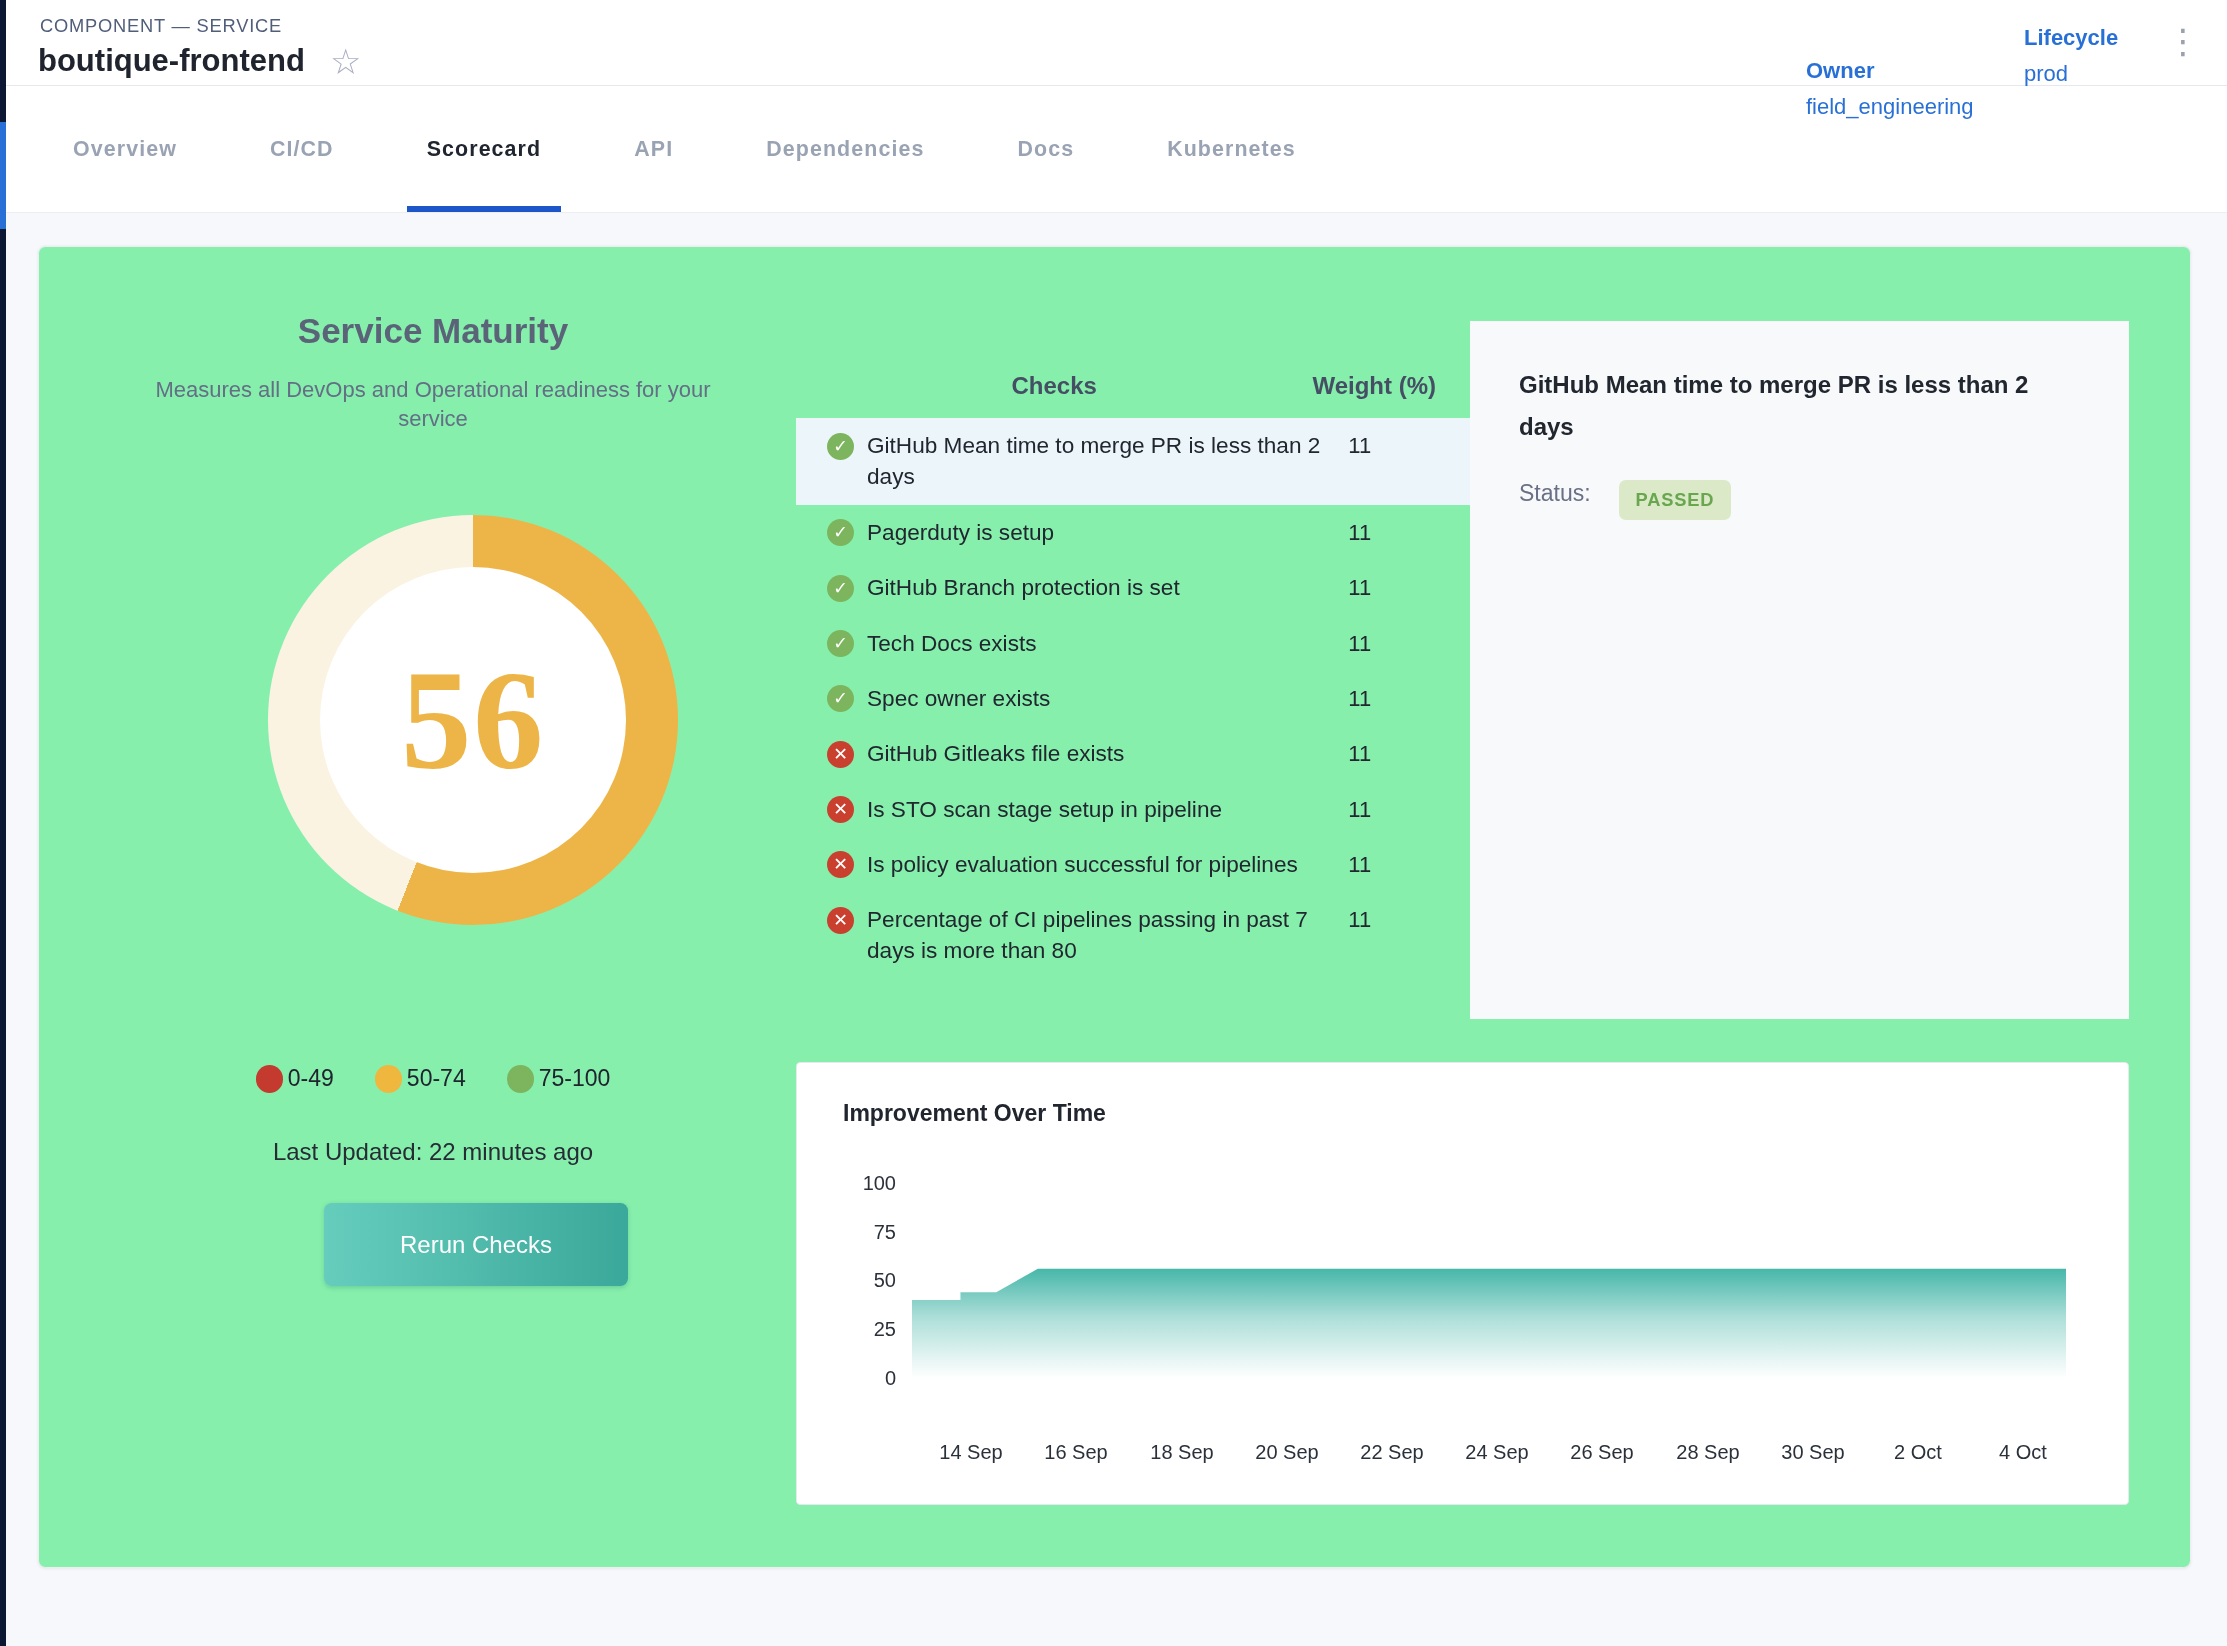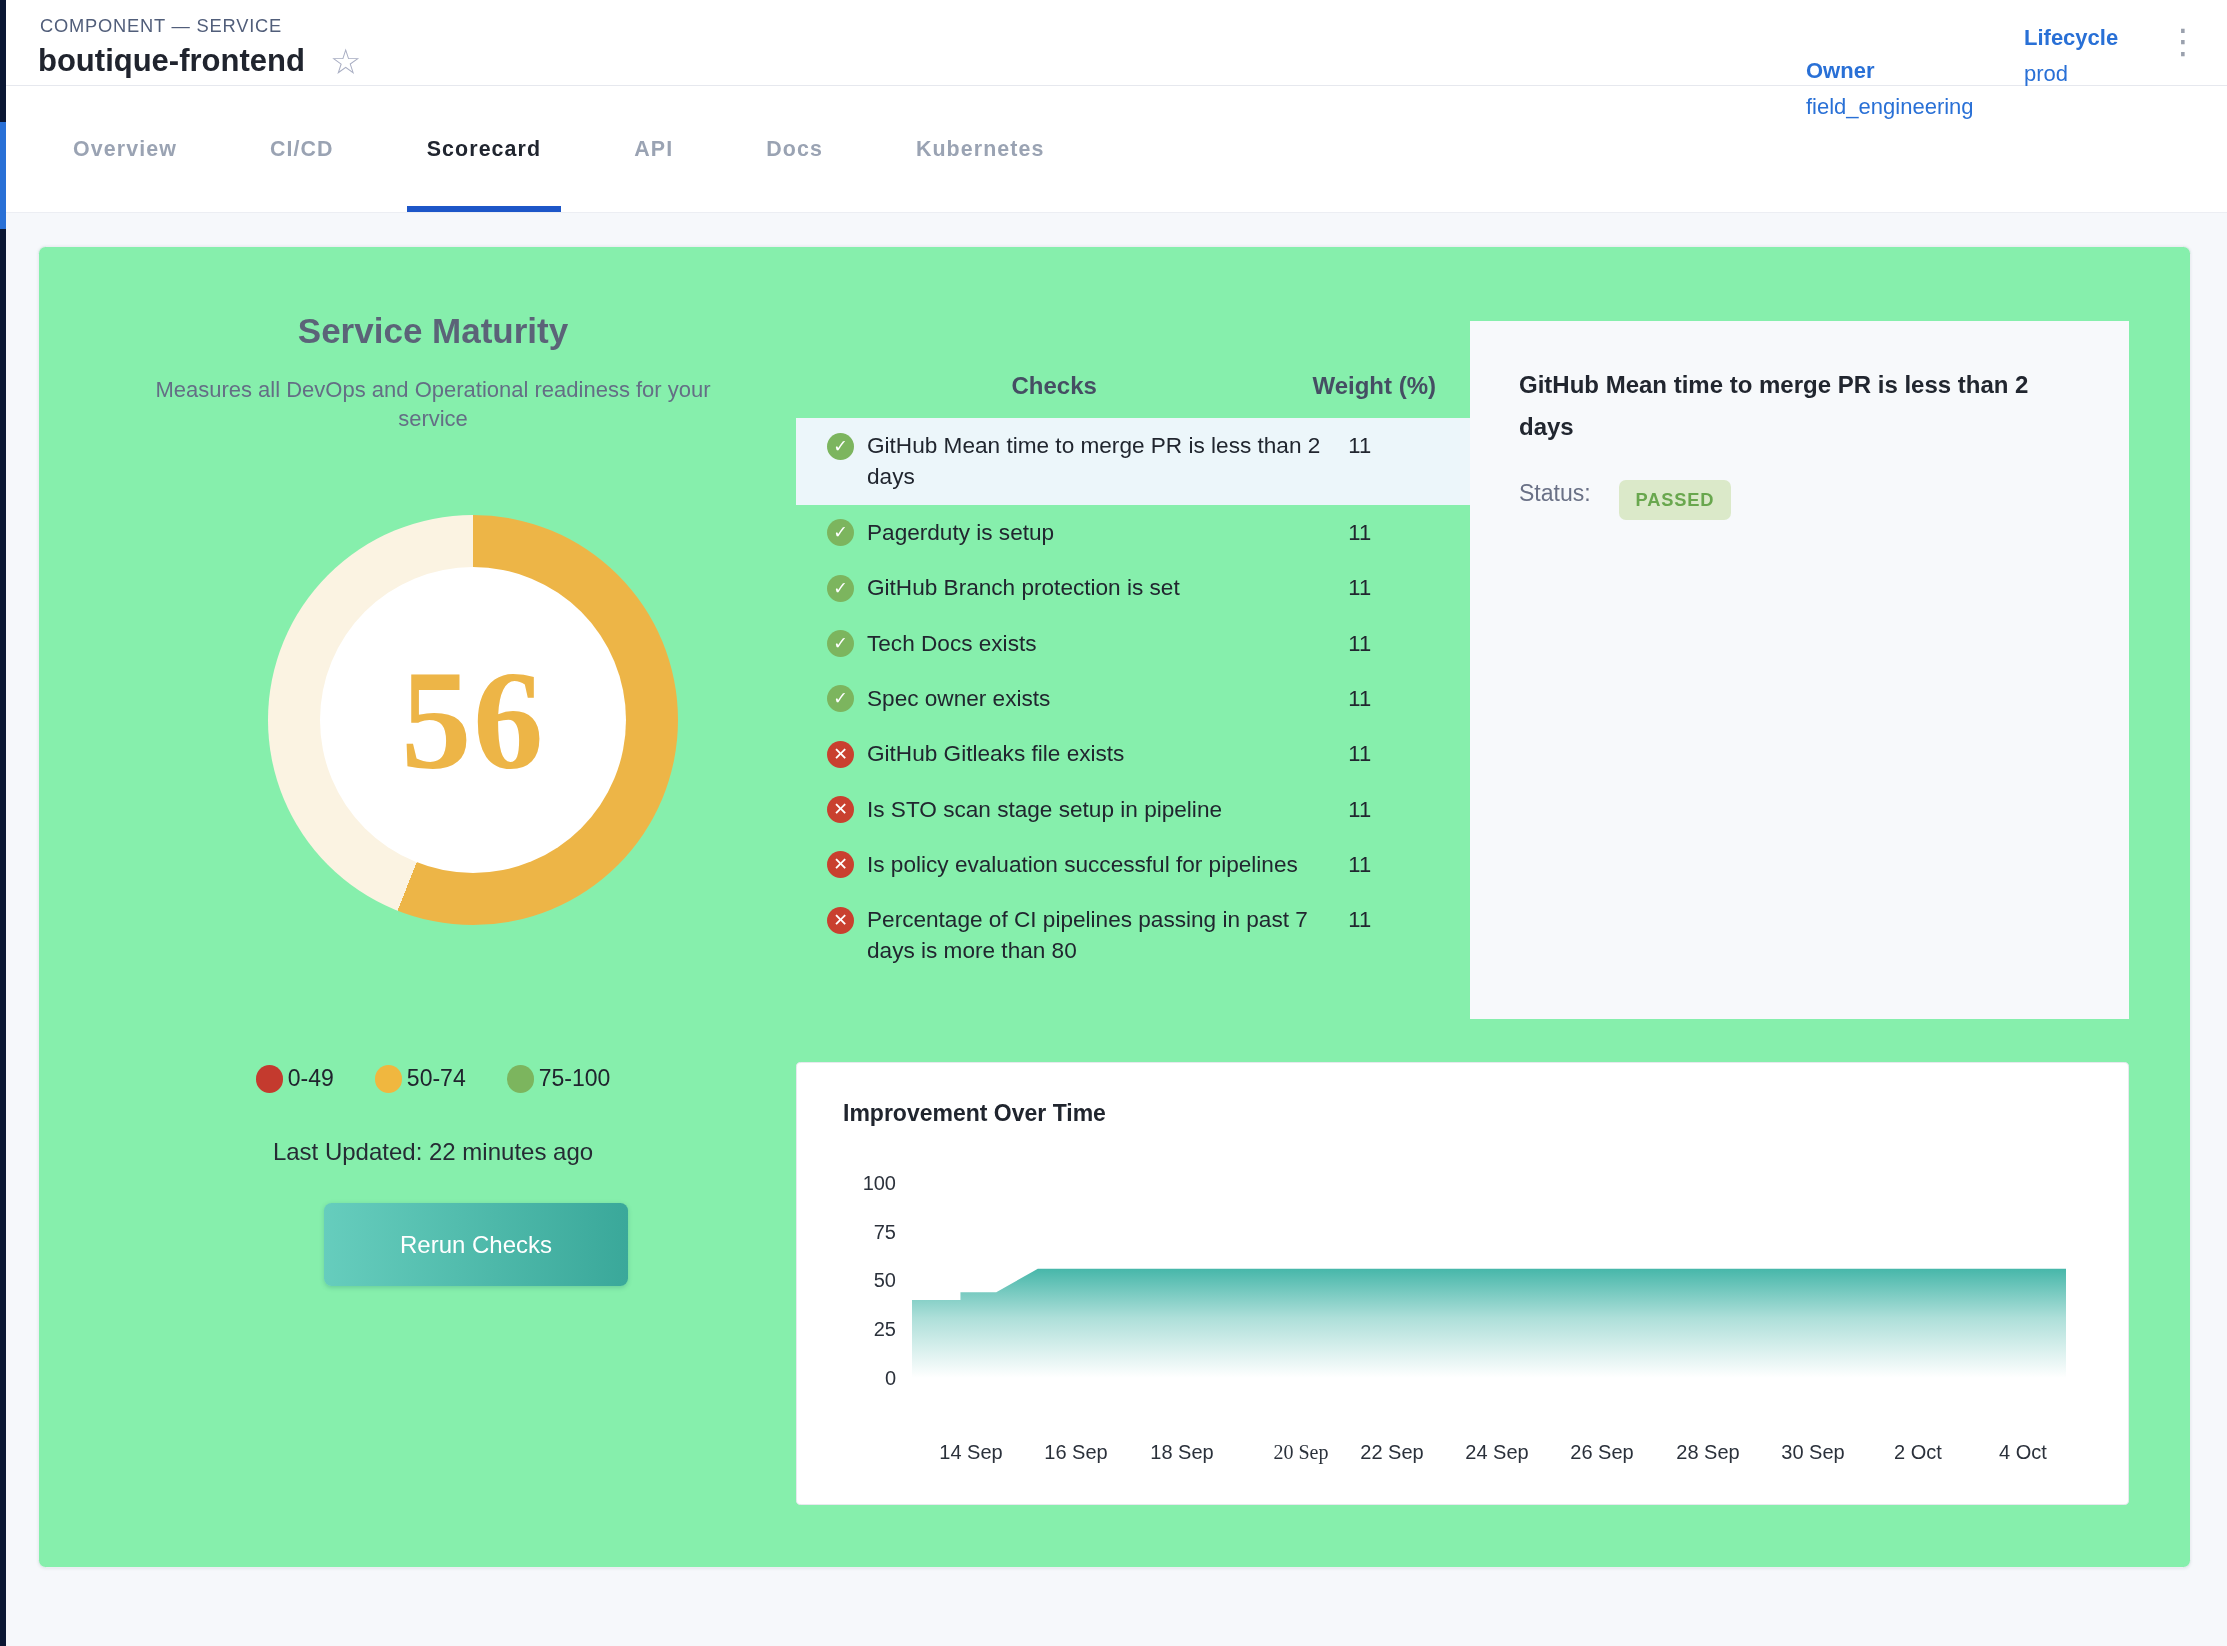--- a/index.html
+++ b/index.html
@@ -94,20 +94,21 @@
     <div class="meta-value">prod</div>
   </div>
   <div class="kebab">⋮</div>
 </header>
 
 <nav class="tabbar" id="tabbar">
     <div class="tab">Overview</div>
     <div class="tab">CI/CD</div>
     <div class="tab active">Scorecard</div>
     <div class="tab">API</div>
+    <div class="tab">Dependencies</div>
     <div class="tab">Docs</div>
     <div class="tab">Kubernetes</div>
   </nav>
 
 <main class="main-card">
 
   <section class="maturity-col">
     <div class="maturity-title">Service Maturity</div>
     <div class="maturity-subtitle">Measures all DevOps and Operational readiness for your service</div>
     <div class="donut" id="donut" style="background: conic-gradient(var(--amber) 0 56.00000000000001%, var(--amber-track) 56.00000000000001% 100%);">
@@ -226,21 +227,21 @@
       <path id="area-path" fill="url(#areaGrad)" d="M0,255 L0.0,153.0 L63.4,153.0 L63.4,142.8 L110.2,142.8 L164.6,112.2 L1510.0,112.2 L1510,255 Z"></path>
     </svg>
   <div class="ytick" style="top: 120px;">100</div>
       <div class="ytick" style="top: 169px;">75</div>
       <div class="ytick" style="top: 217px;">50</div>
       <div class="ytick" style="top: 266px;">25</div>
       <div class="ytick" style="top: 315px;">0</div>
       <div class="xtick" style="left: 174px;">14 Sep</div>
       <div class="xtick" style="left: 279px;">16 Sep</div>
       <div class="xtick" style="left: 385px;">18 Sep</div>
-      <div class="xtick" style="left: 504px; font-family: Liberation Serif, serif;">20 Sep</div>
+      <div class="xtick" style="left: 490px;">20 Sep</div>
       <div class="xtick" style="left: 595px;">22 Sep</div>
       <div class="xtick" style="left: 700px;">24 Sep</div>
       <div class="xtick" style="left: 805px;">26 Sep</div>
       <div class="xtick" style="left: 911px;">28 Sep</div>
       <div class="xtick" style="left: 1016px;">30 Sep</div>
       <div class="xtick" style="left: 1121px;">2 Oct</div>
       <div class="xtick" style="left: 1226px;">4 Oct</div>
     </section>
 
 </main>

